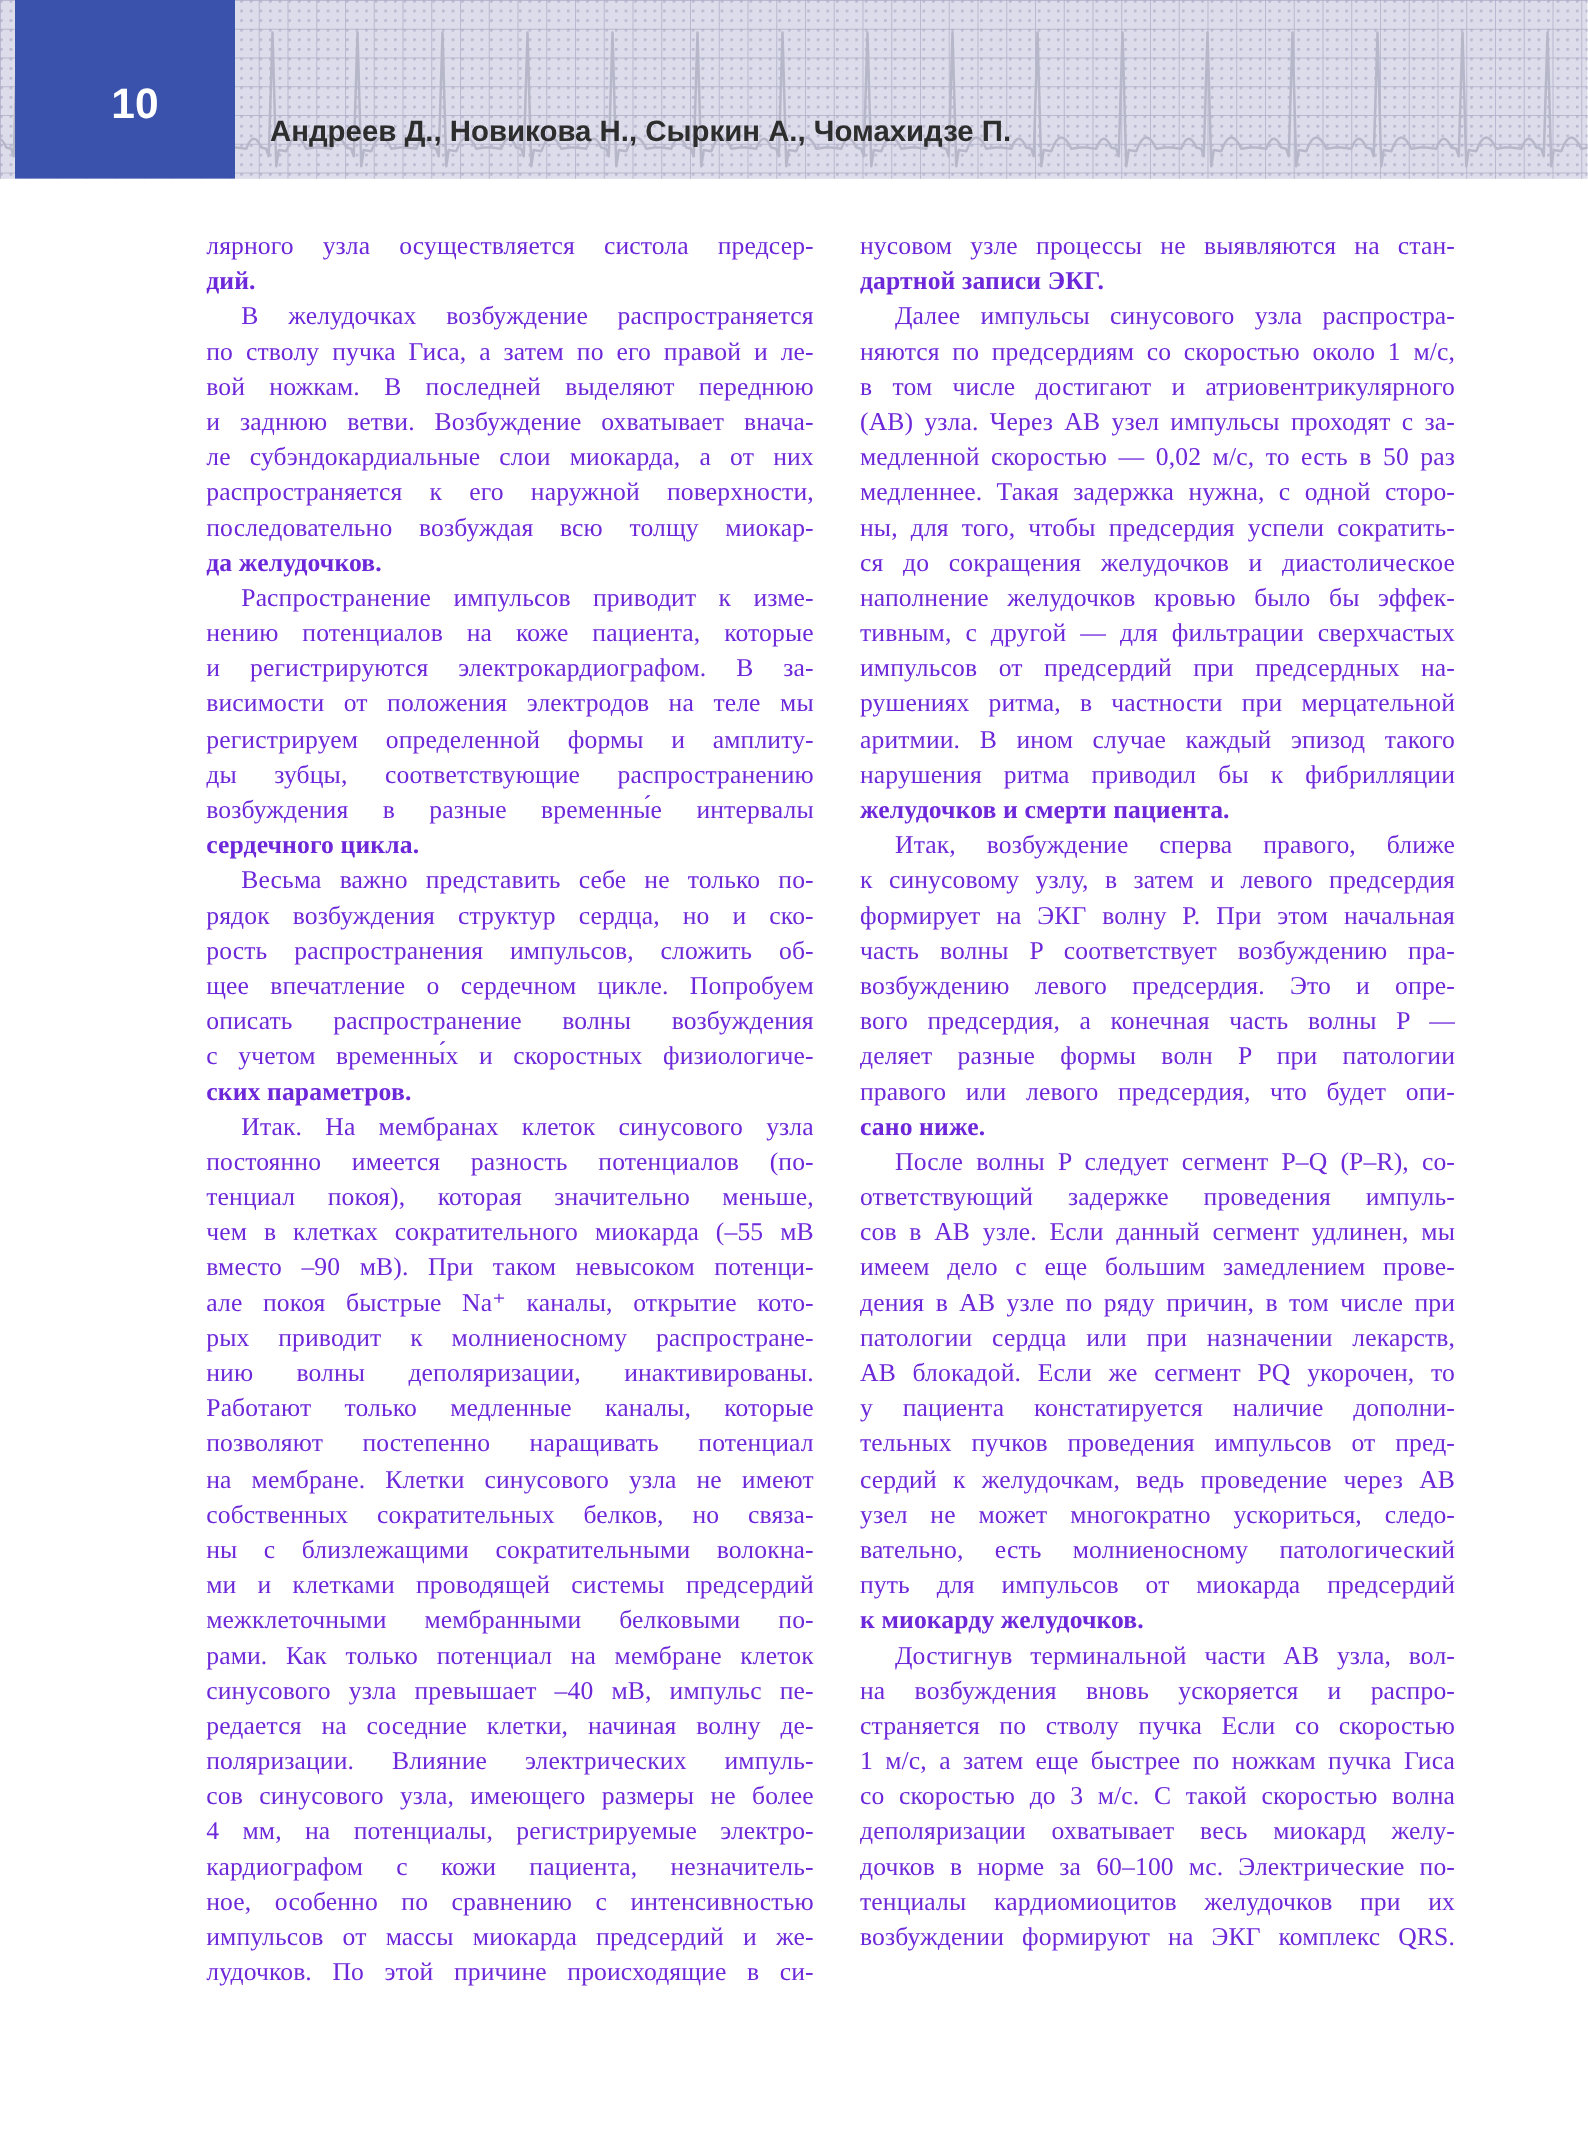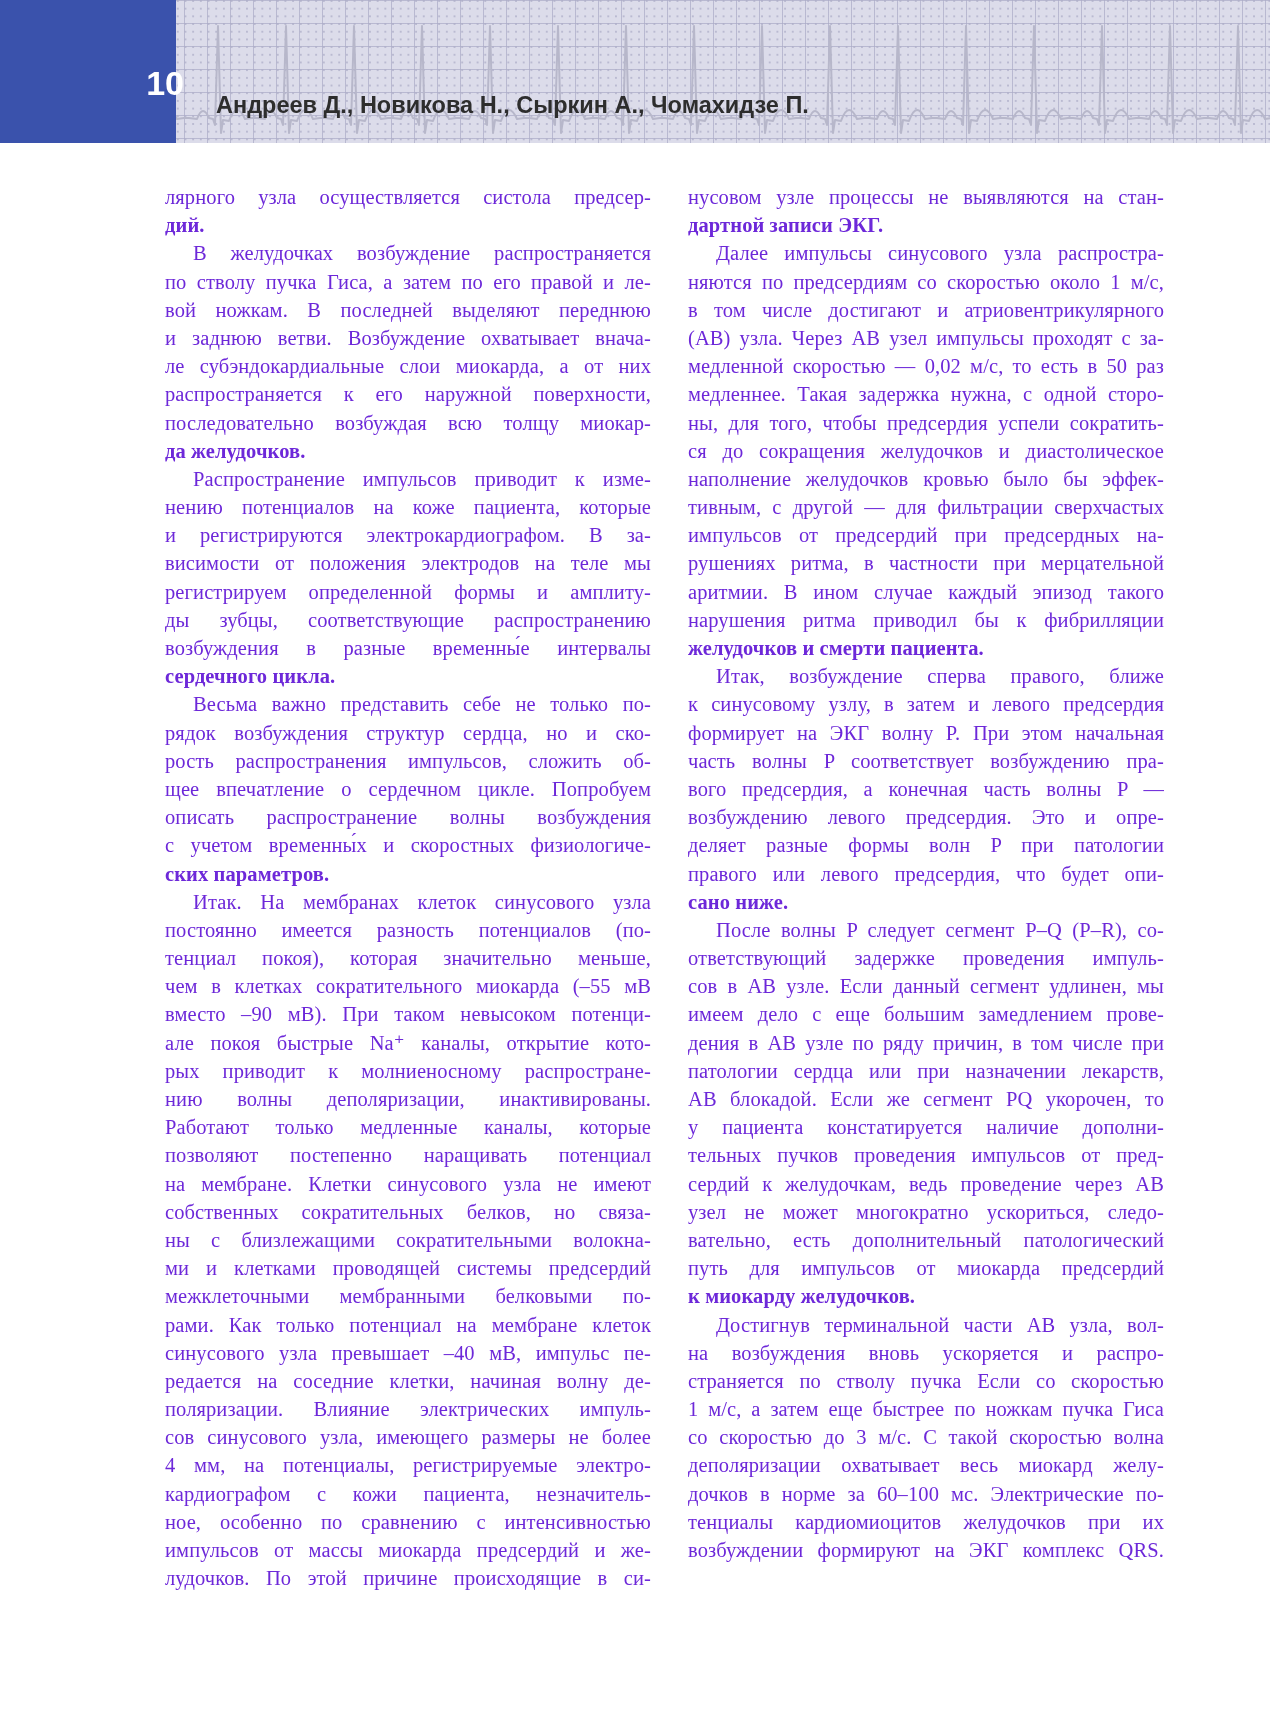--- a/index.html
+++ b/index.html
@@ -17,22 +17,22 @@
     background-color:#dcdcea;
     background-image:
       linear-gradient(to right, rgba(173,173,200,.75) 1px, transparent 1px),
       linear-gradient(to bottom, rgba(173,173,200,.75) 1px, transparent 1px),
       radial-gradient(circle at 1px 1px, rgba(168,168,196,.65) 1px, transparent 1.4px);
     background-size:23px 23px,23px 23px,7.7px 7.7px;
     overflow:hidden;
   }
   .header-band svg{position:absolute;left:0;top:0;}
   .page-tab{
-    position:absolute;left:0;top:0;width:176px;height:143px;
-    display:flex;align-items:center;justify-content:flex-end;
+    position:absolute;left:12px;top:0;width:176px;height:143px;
+    display:flex;align-items:center;justify-content:center;
   }
   .page-tab .num{
     font-family:"Liberation Sans","DejaVu Sans",sans-serif;
     font-weight:bold;font-size:34px;color:#ffffff;
     transform:translate(8px,12px);
   }
   .authors{
     position:absolute;left:216px;top:92px;
     font-family:"Liberation Sans","DejaVu Sans",sans-serif;
     font-weight:bold;font-size:23.5px;line-height:27px;color:#2d2d2d;
@@ -153,39 +153,39 @@
         <div class="line">рушениях ритма, в частности при мерцательной</div>
         <div class="line">аритмии. В ином случае каждый эпизод такого</div>
         <div class="line">нарушения ритма приводил бы к фибрилляции</div>
         <div class="line end">желудочков и смерти пациента.</div>
       </div>
       <div class="para indent">
         <div class="line">Итак, возбуждение сперва правого, ближе</div>
         <div class="line">к синусовому узлу, в затем и левого предсердия</div>
         <div class="line">формирует на ЭКГ волну P. При этом начальная</div>
         <div class="line">часть волны P соответствует возбуждению пра-</div>
+        <div class="line">возбуждению левого предсердия. Это и опре-</div>
         <div class="line">вого предсердия, а конечная часть волны P —</div>
-        <div class="line">возбуждению левого предсердия. Это и опре-</div>
         <div class="line">деляет разные формы волн P при патологии</div>
         <div class="line">правого или левого предсердия, что будет опи-</div>
         <div class="line end">сано ниже.</div>
       </div>
       <div class="para indent">
         <div class="line">После волны P следует сегмент P–Q (P–R), со-</div>
         <div class="line">ответствующий задержке проведения импуль-</div>
         <div class="line">сов в АВ узле. Если данный сегмент удлинен, мы</div>
         <div class="line">имеем дело с еще большим замедлением прове-</div>
         <div class="line">дения в АВ узле по ряду причин, в том числе при</div>
         <div class="line">патологии сердца или при назначении лекарств,</div>
         <div class="line">АВ блокадой. Если же сегмент PQ укорочен, то</div>
         <div class="line">у пациента констатируется наличие дополни-</div>
         <div class="line">тельных пучков проведения импульсов от пред-</div>
         <div class="line">сердий к желудочкам, ведь проведение через АВ</div>
         <div class="line">узел не может многократно ускориться, следо-</div>
-        <div class="line">вательно, есть дополнительный патологический</div>
+        <div class="line">вательно, есть молниеносному патологический</div>
         <div class="line">путь для импульсов от миокарда предсердий</div>
         <div class="line end">к миокарду желудочков.</div>
       </div>
       <div class="para indent">
         <div class="line">Достигнув терминальной части АВ узла, вол-</div>
         <div class="line">на возбуждения вновь ускоряется и распро-</div>
         <div class="line">страняется по стволу пучка Если со скоростью</div>
         <div class="line">1 м/с, а затем еще быстрее по ножкам пучка Гиса</div>
         <div class="line">со скоростью до 3 м/с. С такой скоростью волна</div>
         <div class="line">деполяризации охватывает весь миокард желу-</div>

